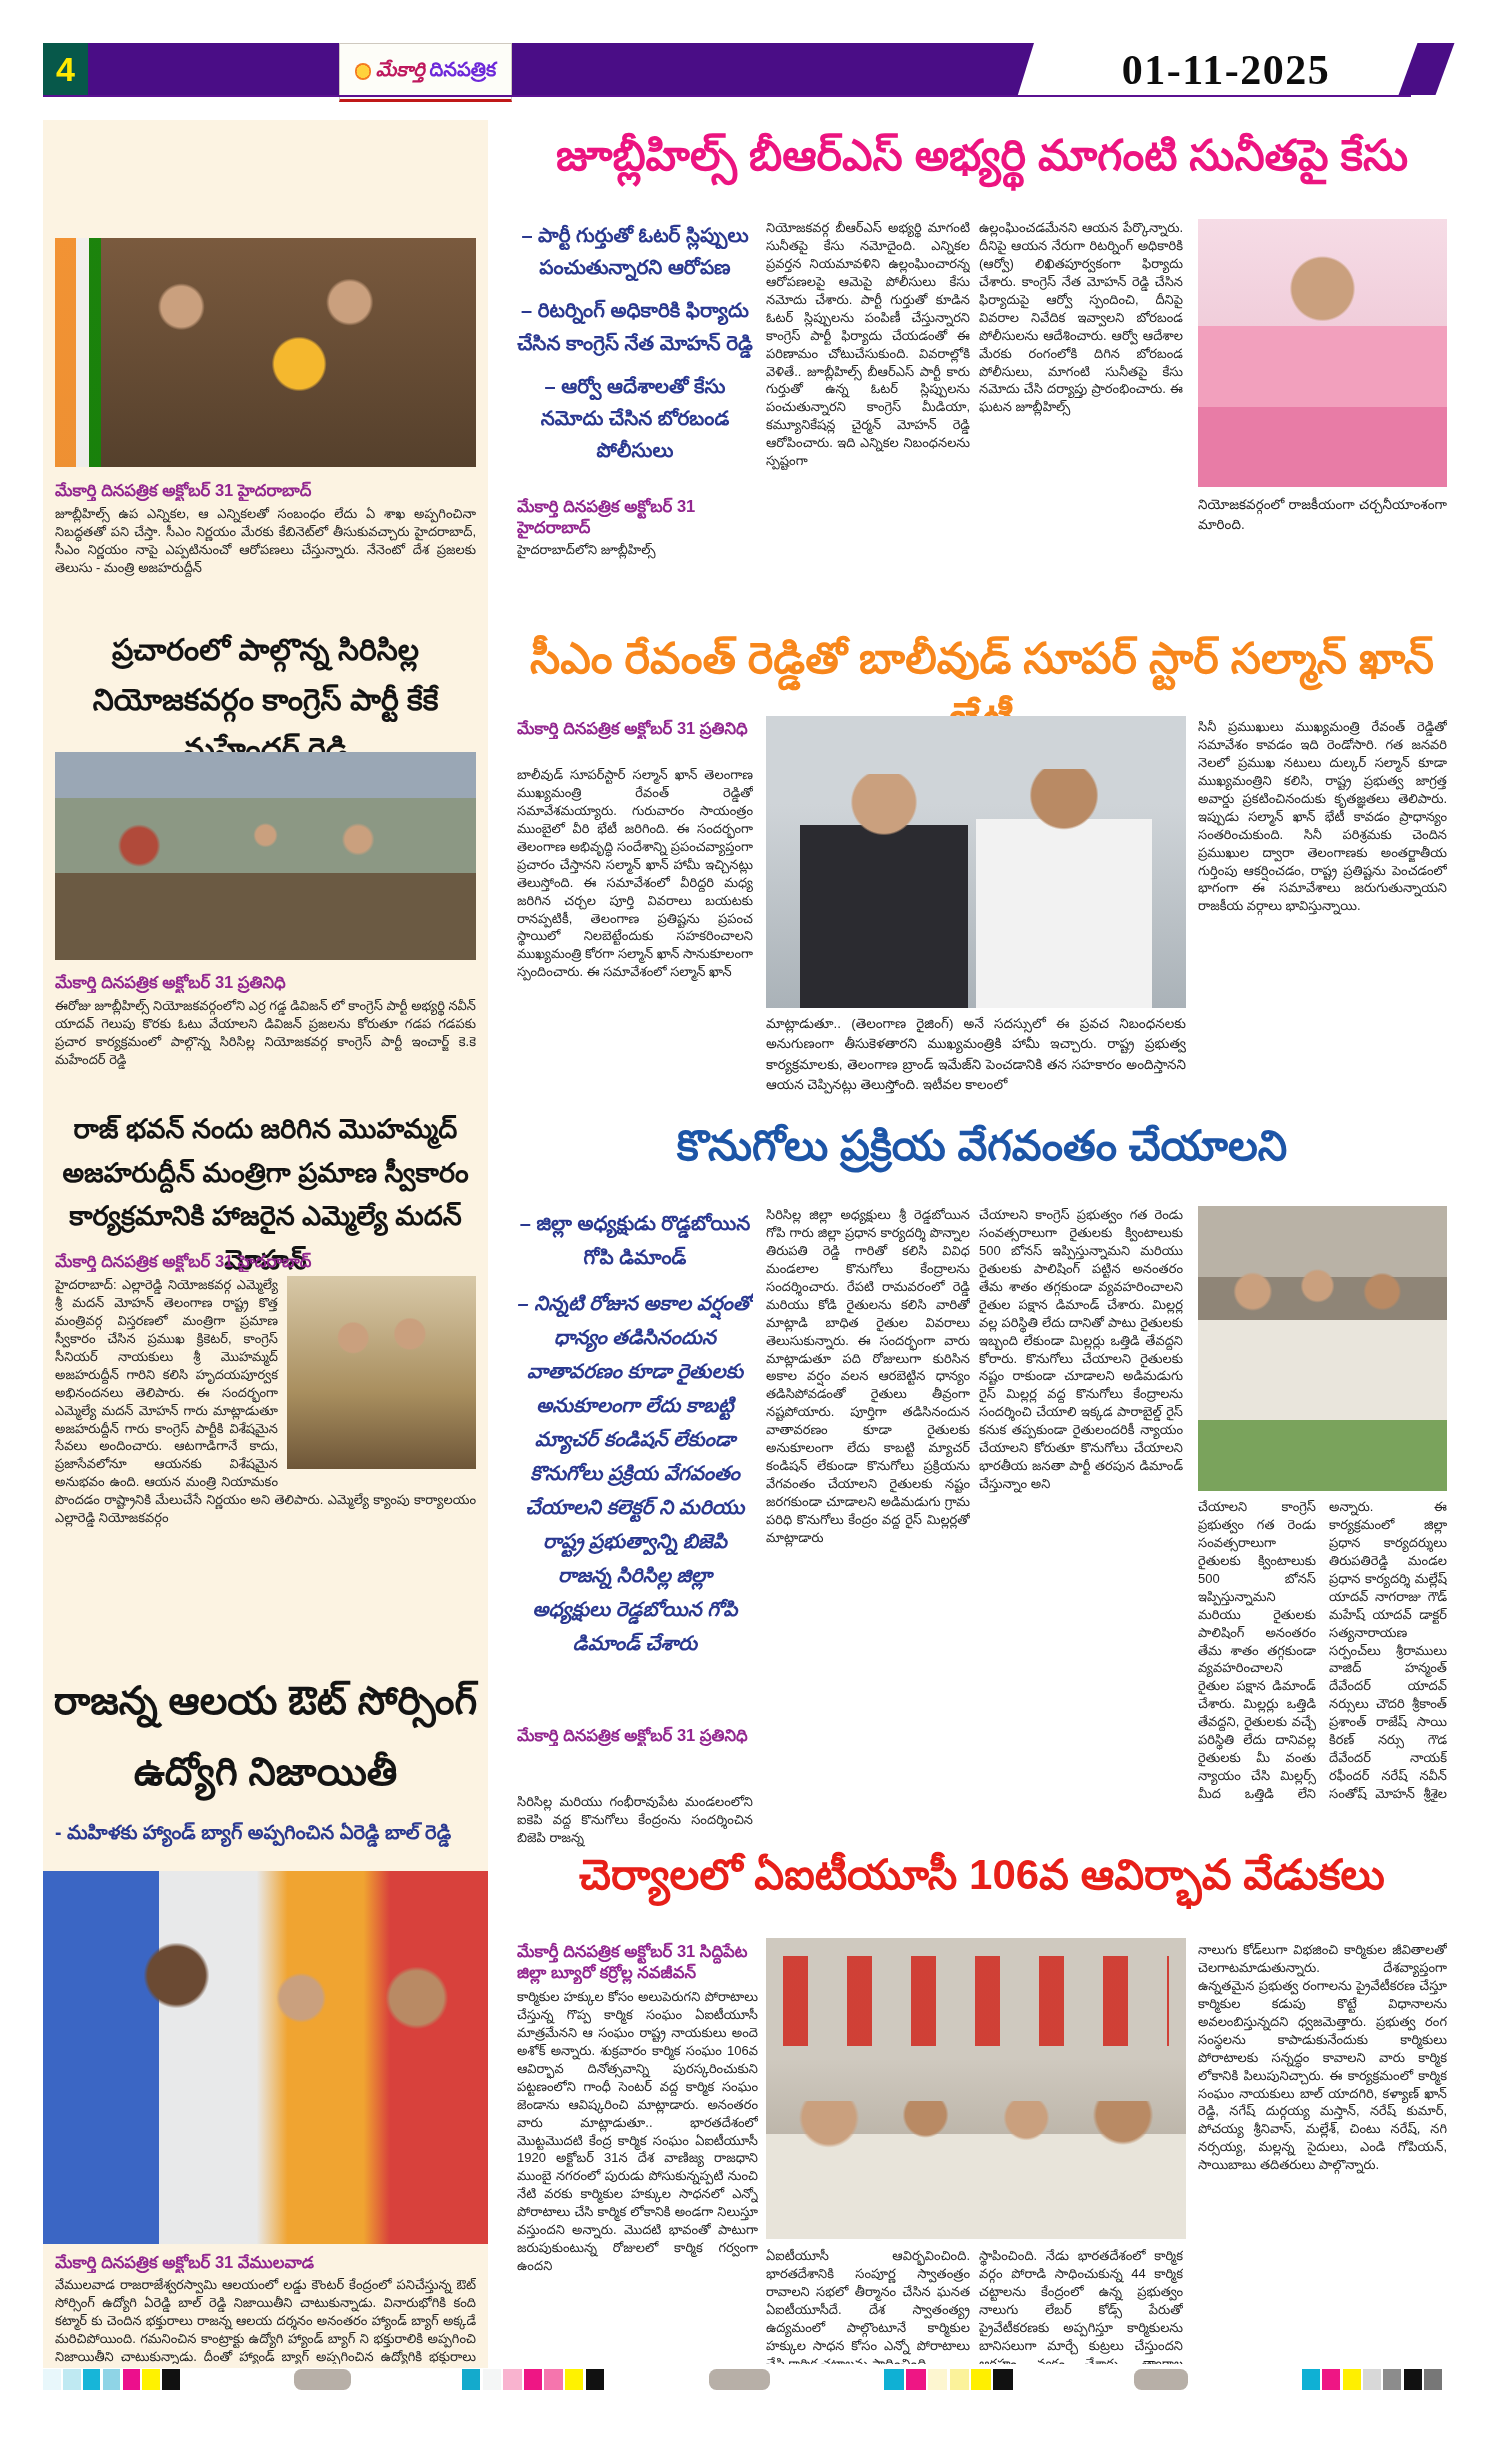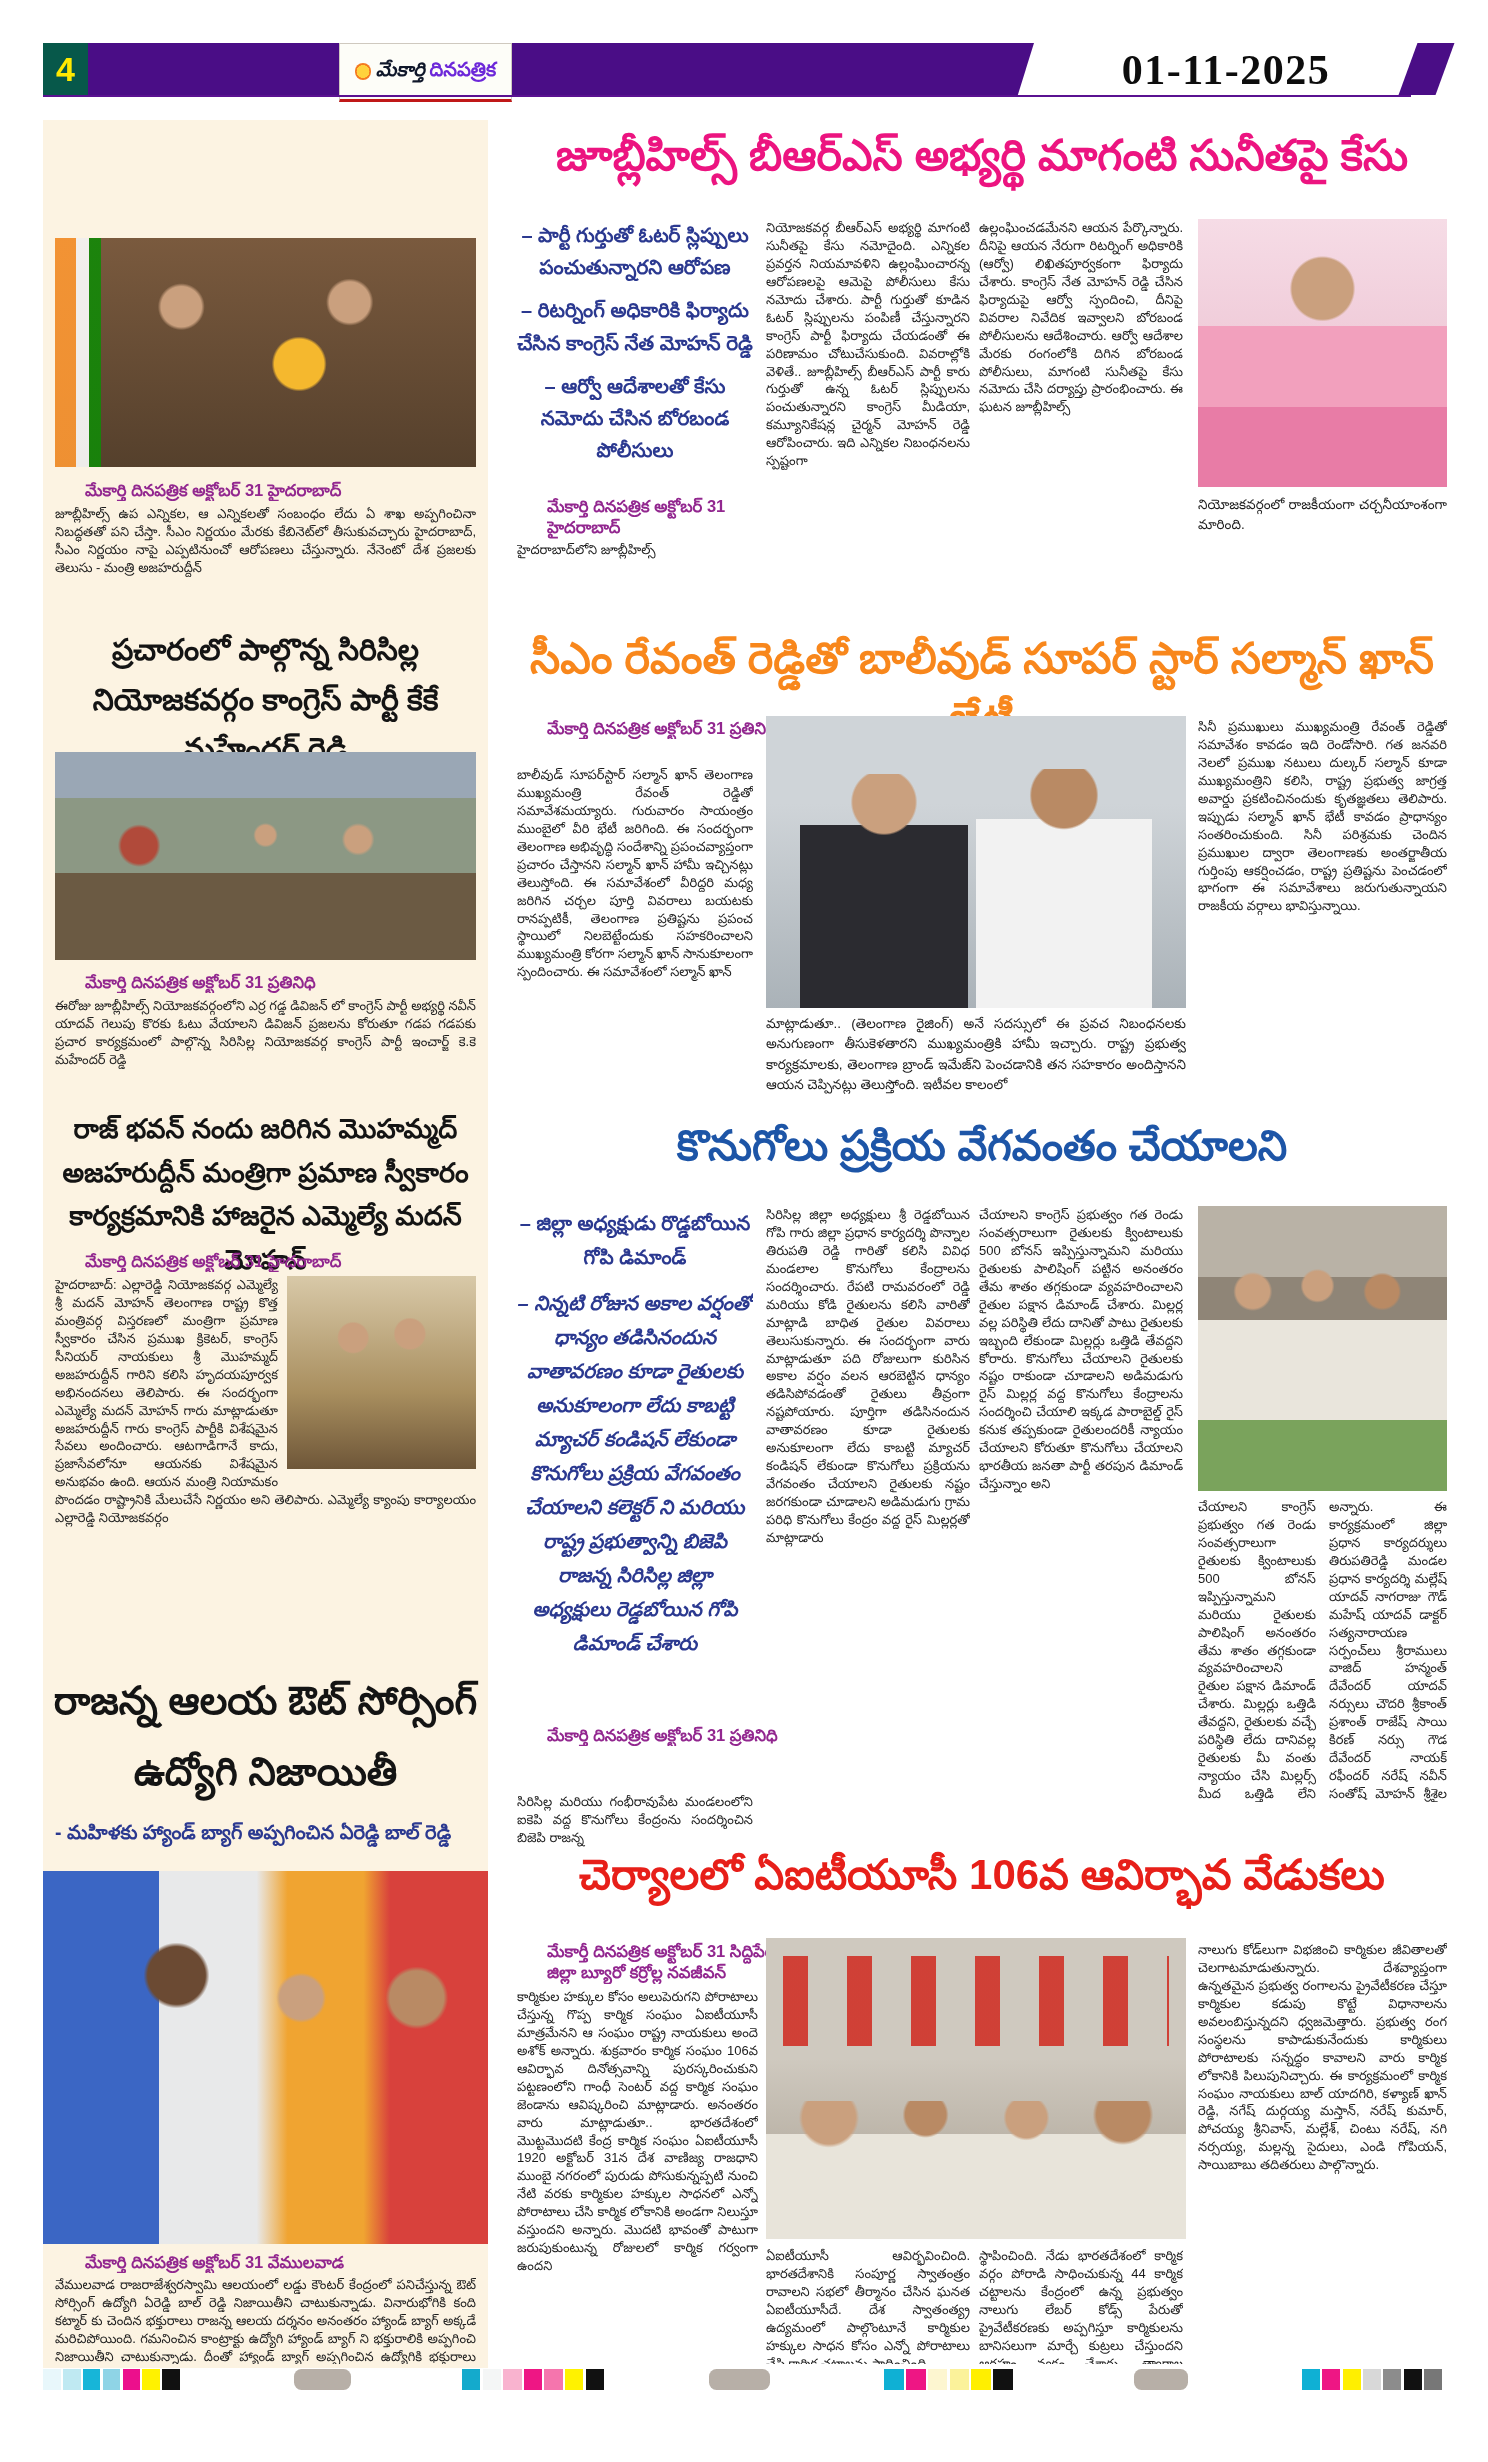--- a/index.html
+++ b/index.html
@@ -11,33 +11,33 @@
   #hdr-green{left:43px;top:43px;width:45px;height:53px;background:#07584a;
              display:flex;align-items:center;justify-content:center;}
   #hdr-green span{color:#ffe900;font-size:34px;font-weight:700;}
   #hdr-purple{left:88px;top:43px;width:946px;height:53px;background:#4a0d86;
               clip-path:polygon(0 0,100% 0,calc(100% - 16.5px) 100%,0 100%);}
   #masthead{left:339px;top:43px;width:171px;height:55px;background:#fdfdf8;
             border:0.7px solid #cfc9bf;border-bottom:3px solid #c01818;
             display:flex;align-items:center;justify-content:center;gap:4.5px;}
   #masthead .sun{width:16.5px;height:16.5px;border-radius:50%;
                  background:radial-gradient(circle,#ffd23d 0 55%,#f47a20 56% 100%);}
-  #masthead .m1{color:#0f172a;font-weight:800;font-style:italic;font-size:19.5px;}
+  #masthead .m1{color:#be185d;font-weight:800;font-style:italic;font-size:19.5px;}
   #masthead .m2{color:#6d28d9;font-weight:800;font-size:19.5px;}
   #hdr-date{left:1046px;top:46px;width:360px;height:48px;display:flex;align-items:center;justify-content:center;}
   #hdr-date span{font-family:"Liberation Serif","DejaVu Serif",serif;font-weight:800;
                  font-size:42px;letter-spacing:1.5px;color:#0d0d0d;}
   #hdr-wedge{left:1408px;top:43px;width:37px;height:52px;background:#4a0d86;transform:skewX(-20deg);}
   #hdr-rule{left:43px;top:95px;width:1368px;height:2.2px;background:#5a1191;}
 
   
   #left-bg{left:43px;top:120px;width:445px;height:2248px;background:#fcf3e2;}
 
   .headline-black{color:#141414;font-weight:800;text-align:center;}
-  .dateline{color:#92278f;font-weight:700;font-size:16.5px;line-height:1.3;margin-left:30px;}
+  .dateline{color:#92278f;font-weight:700;font-size:16.5px;line-height:1.3;}
   .body-txt{font-size:13px;line-height:1.38;text-align:justify;color:#1c1c1c;}
   .bullets{color:#2b3990;font-weight:700;text-align:center;}
   .caption{font-size:13.5px;line-height:1.5;text-align:justify;color:#1c1c1c;}
 
   .photo{background-color:#9a8f80;}
   .photo .fig{position:absolute;bottom:0;}
 
   
   .bars{display:flex;gap:2.2px;top:2369px;height:21px;}
   .bars span{flex:1;display:block;}

